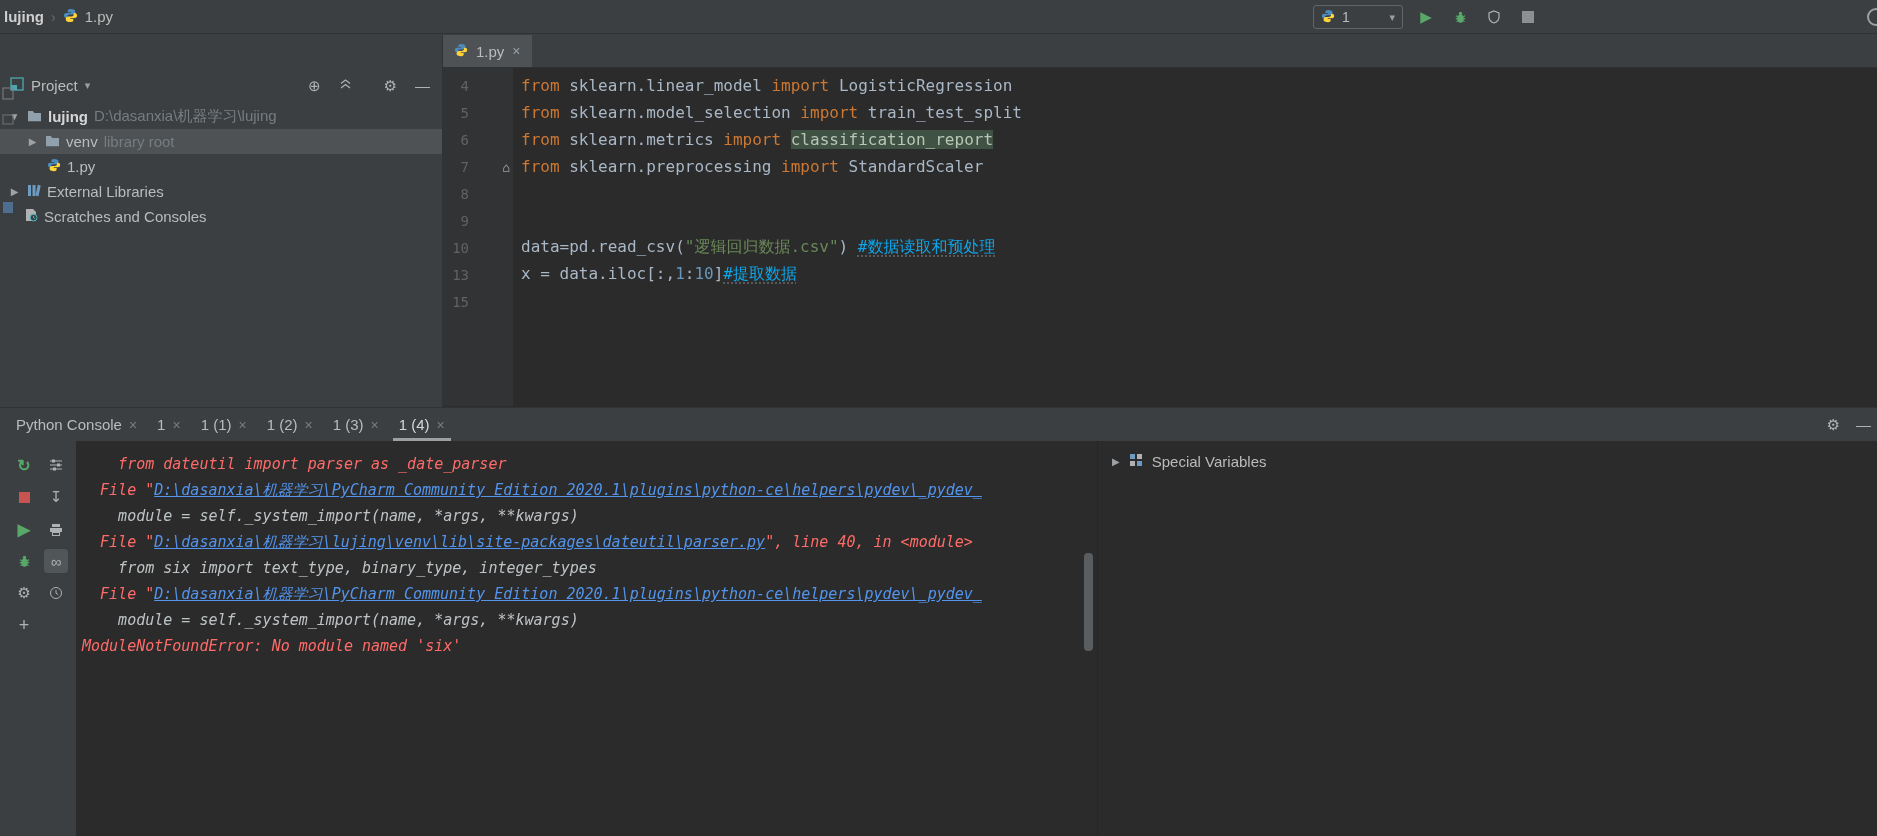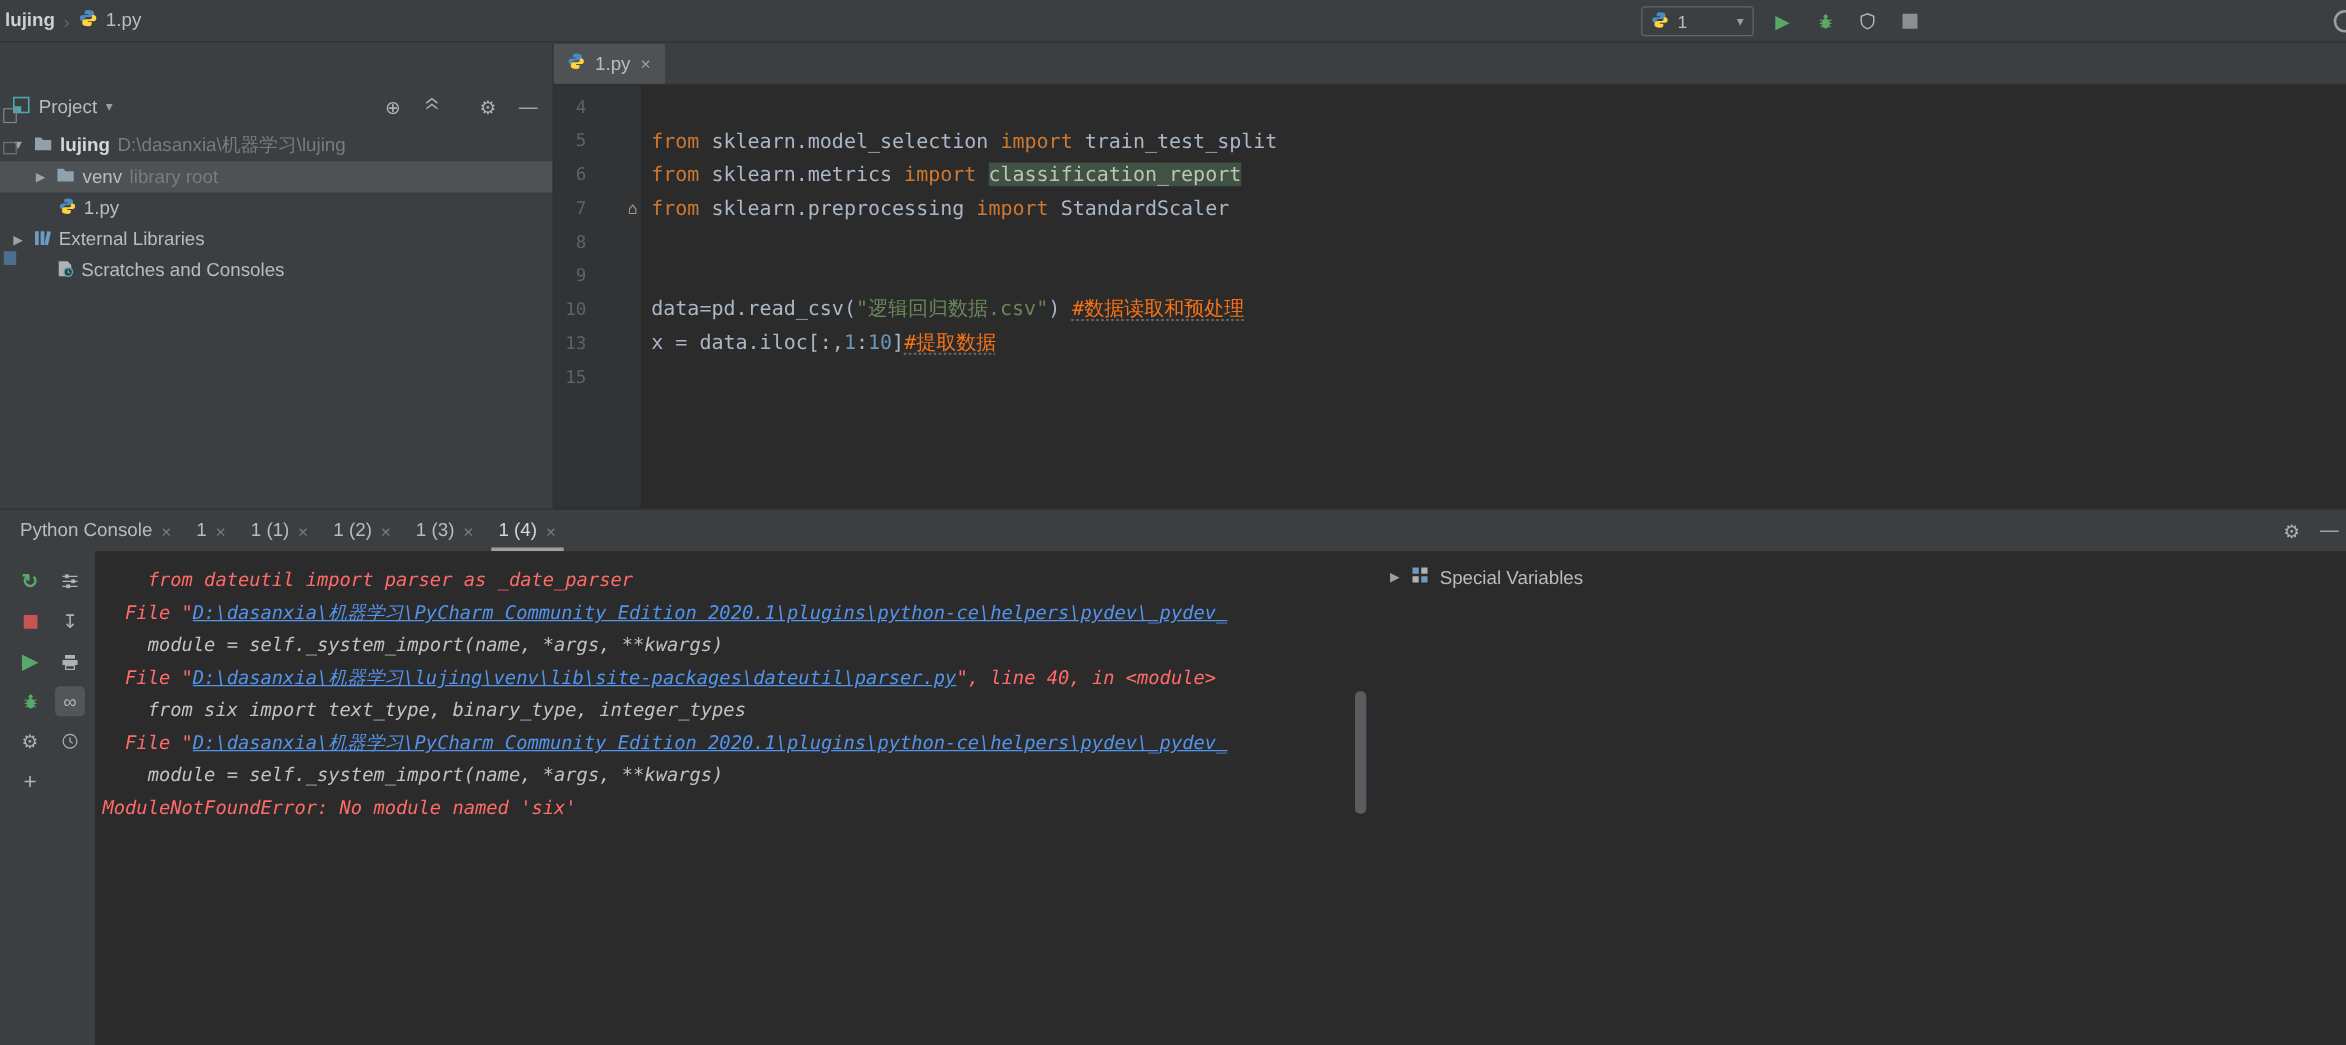--- a/index.html
+++ b/index.html
@@ -57,21 +57,21 @@
   .ed-lines { position:absolute; left:0; top:4px; right:0; }
   .ed-line { display:flex; height:27px; align-items:center; }
   .ed-num { width:70px; flex:none; text-align:right; padding-right:44px; color:#606366;
             font-family:"DejaVu Sans Mono", monospace; font-size:14px; position:relative; }
   .fold-marker { position:absolute; right:3px; top:1px; color:#9E9E9E; font-size:13px; }
   .ed-code { font-family:"DejaVu Sans Mono", monospace; font-size:16px; white-space:pre;
              color:#A9B7C6; padding-left:8px; }
   .c-kw  { color:#CC7832; }
   .c-txt { color:#A9B7C6; }
   .c-str { color:#6A8759; }
-  .c-com { color:#f97316; text-decoration:underline dotted #6A6A6A; text-underline-offset:4px; }
+  .c-com { color:#0ea5e9; text-decoration:underline dotted #6A6A6A; text-underline-offset:4px; }
   .c-num { color:#6897BB; }
   .c-arg { color:#C57E52; }
   .c-hl  { background:#3F5244; color:#B9C6B4;text-align:center; }
   .ed-scroll { position:absolute; right:0; top:0; bottom:0; width:10px; background:#2B2B2B; }
 
   
   .console { position:absolute; top:407px; left:0; width:1877px; height:429px;
              background:#3C3F41; border-top:1px solid #303233; }
   .console-header { height:33px; display:flex; align-items:center; padding-left:6px; position:relative; }
   .ct-tab { display:flex; align-items:center; gap:7px; padding:0 10px; height:33px;
@@ -232,21 +232,21 @@
       <span class="tree-arrow">▶</span>
       <span>
         <svg width="14" height="14" viewBox="0 0 14 14">
             <rect x="1" y="2" width="3" height="11" fill="#6E9BC1"></rect>
             <rect x="5.5" y="2" width="3" height="11" fill="#6E9BC1"></rect>
             <rect x="9.5" y="2" width="3" height="11" fill="#6E9BC1" transform="rotate(12 11 8)"></rect>
           </svg>
       </span>
       <span>External Libraries</span>
     </div>
-    <div class="pp-row" style="padding-left:24px">
+    <div class="pp-row" style="padding-left:3px">
       <span class="tree-spacer"></span>
       <span>
         <svg width="14" height="14" viewBox="0 0 14 14">
             <path d="M2 1h7l3 3v9H2z" fill="#AFB1B3"></path>
             <circle cx="9.6" cy="9.6" r="3.4" fill="#3C3F41" stroke="#51B6C3"></circle>
             <path d="M9.6 7.8v2l1.4.8" stroke="#51B6C3" fill="none"></path>
           </svg>
       </span>
       <span>Scratches and Consoles</span>
     </div>
@@ -261,20 +261,21 @@
           </svg></span>
       <span>1.py</span>
       <span class="close">×</span>
     </div>
   </div>
   <div class="ed-body">
     <div class="gutter-bg"></div>
     <div class="ed-lines">
         <div class="ed-line">
           <div class="ed-num">4</div>
+          <div class="ed-code"><span class="c-kw">from</span><span class="c-txt"> sklearn.linear_model </span><span class="c-kw">import</span><span class="c-txt"> LogisticRegression</span></div>
         </div>
         <div class="ed-line">
           <div class="ed-num">5</div>
           <div class="ed-code"><span class="c-kw">from</span><span class="c-txt"> sklearn.model_selection </span><span class="c-kw">import</span><span class="c-txt"> train_test_split</span></div>
         </div>
         <div class="ed-line">
           <div class="ed-num">6</div>
           <div class="ed-code"><span class="c-kw">from</span><span class="c-txt"> sklearn.metrics </span><span class="c-kw">import</span><span class="c-txt"> </span><span class="c-hl">classification_report</span></div>
         </div>
         <div class="ed-line">

